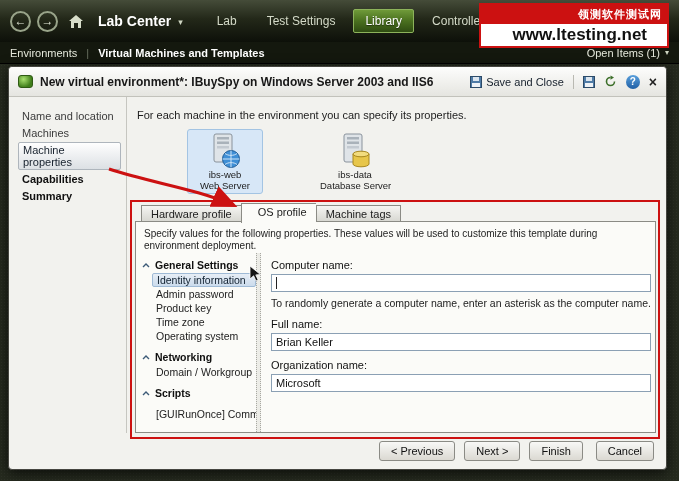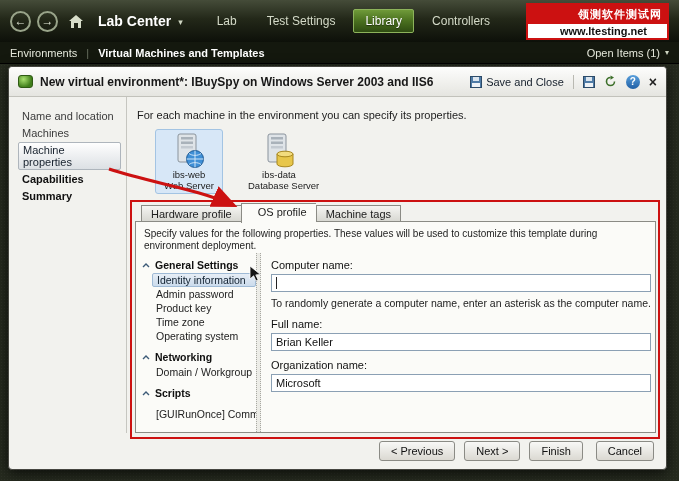--- a/index.html
+++ b/index.html
@@ -32,21 +32,21 @@
   }
   .top-tab.active {
     background:linear-gradient(180deg,#6f9a39 0%,#4a701f 50%,#2f4c12 100%);
     border:1px solid #8db35b; color:#ffffff; text-shadow:0 1px 1px rgba(0,0,0,.5);
   }
   .watermark {
     position:absolute; top:3px; right:10px; border:2px solid #cc1111;
     z-index:30; text-align:right; background:#fff;
   }
   .wm-top { background:#cc1111; color:#ffffff; font-size:11px; font-weight:bold; padding:2px 5px; letter-spacing:1px; white-space:nowrap; }
-  .wm-bottom { background:#ffffff; color:#111111; font-size:11px; font-weight:bold; padding:1px 20px; white-space:nowrap;margin-left:12px; }
+  .wm-bottom { background:#ffffff; color:#111111; font-size:17px; font-weight:bold; padding:1px 20px; white-space:nowrap;margin-left:12px; }
 
   
   .navbar {
     position:absolute; top:42px; left:0; width:679px; height:22px;
     background:#14180e; border-bottom:1px solid #000;
     display:flex; align-items:center; padding:0 10px; color:#e6e9dc; font-size:11px;
   }
   .nav-sep { color:#6a7160; margin:0 9px; }
   .navbar .bold { font-weight:bold; color:#ffffff; }
   .open-items { margin-left:auto; display:flex; align-items:center; gap:5px; cursor:pointer; }
@@ -99,22 +99,22 @@
     border:1px solid #aeb5bc; border-radius:2px; padding:1px 4px; color:#16202c;
   }
   .step.future { font-weight:bold; color:#101010; }
 
   
   .content { flex:1; position:relative; }
   .instruction { font-size:11px; color:#1d1d1d; margin:12px 0 0 10px; }
 
   .machines { display:flex; gap:22px; margin:8px 0 0 28px; }
   .machine {
-    width:68px; text-align:center; padding:3px 2px 2px;
-    border:1px solid transparent; border-radius:3px; cursor:pointer;
+    width:76px; text-align:center; padding:3px 2px 2px;
+    border:1px solid transparent; border-radius:3px; cursor:pointer;margin-left:32px;
   }
   .machine.selected { background:#d7e7f7; border-color:#a3c4e3; }
   .machine-icon { height:36px; display:flex; align-items:center; justify-content:center; }
   .m-name, .m-role { font-size:9.5px; color:#1c1c1c; white-space:nowrap; }
 
   .profile-area { margin:8px 0 0 8px; width:521px; }
   .ptabs { display:flex; align-items:flex-end; height:20px; margin-left:6px; position:relative; z-index:3; }
   .ptab {
     font-size:11px; color:#1d1d1d; padding:2px 9px; height:17px; cursor:pointer;
     background:linear-gradient(180deg,#f5f5f2,#d8d8d2);

